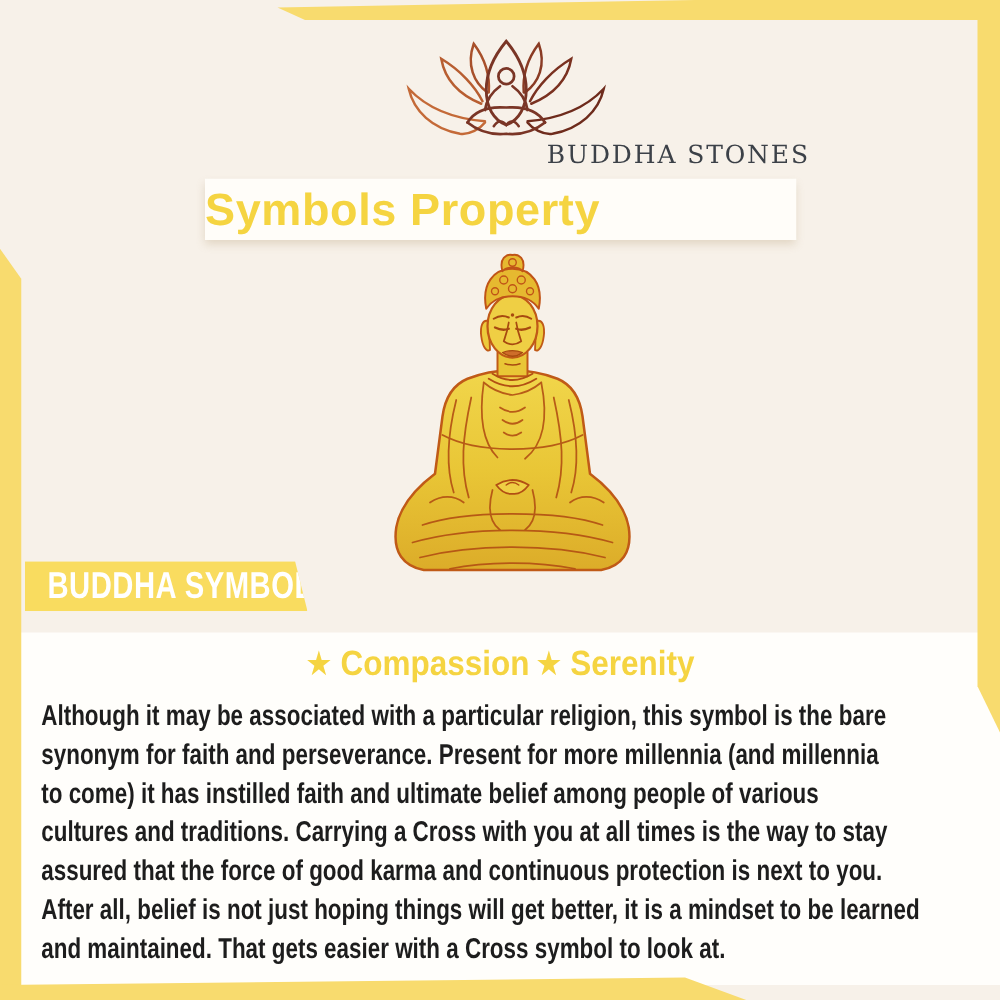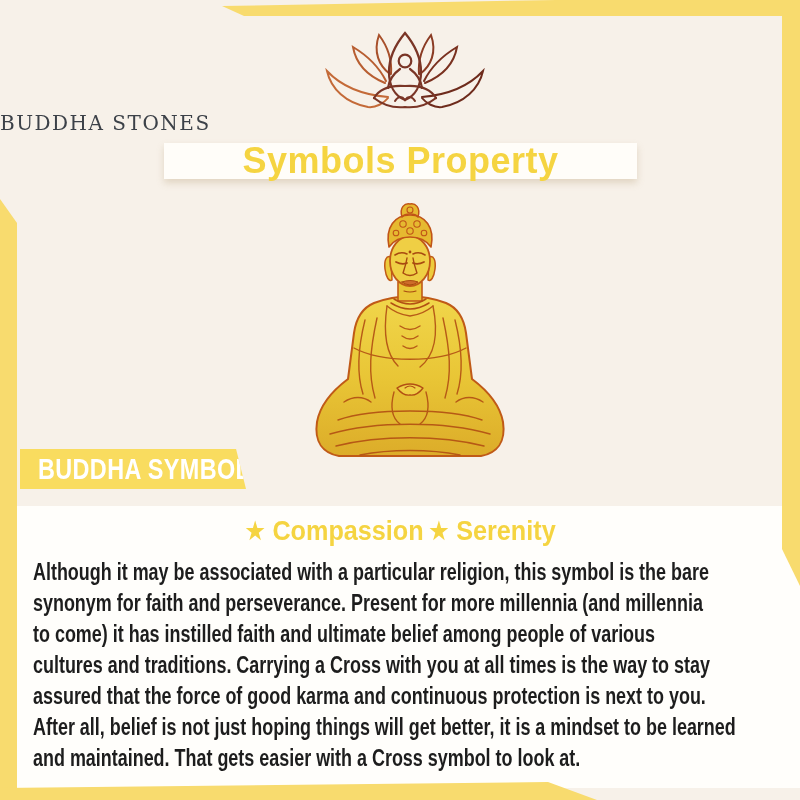--- a/index.html
+++ b/index.html
@@ -8,29 +8,29 @@
     background:var(--cream,#F7F1E9);
     font-family:"Liberation Sans","DejaVu Sans",sans-serif;
   }
   .white-section{
     position:absolute;left:0;top:506px;width:800px;height:282px;
     background:var(--panel,#FFFEFB);z-index:1;
   }
   .frame-svg{position:absolute;left:0;top:0;width:800px;height:800px;z-index:4;pointer-events:none;}
   .logo-svg{position:absolute;left:300px;top:26px;width:210px;height:88px;z-index:3;}
   .brand-name{
-    position:absolute;left:0;top:111px;width:648px;text-align:left;z-index:3;
+    position:absolute;left:0;top:111px;width:648px;text-align:right;z-index:3;
     font-family:"DejaVu Serif","Liberation Serif",serif;
     font-size:20px;letter-spacing:1.5px;color:var(--brand-ink,#3C4148);
   }
   .title-band{
-    position:absolute;left:164px;top:143px;width:473px;height:36px;z-index:5;
+    position:absolute;left:164px;top:143px;width:473px;height:49px;z-index:5;
     background:var(--band,#FFFDF9);
     box-shadow:0 4px 7px rgba(176,149,106,.30);
-    display:flex;align-items:center;justify-content:center;
+    display:flex;align-items:center;
   }
   .title-band .t{
     font-size:36px;font-weight:700;letter-spacing:.5px;
     color:var(--title-yellow,#F5D441);white-space:nowrap;
   }
   .buddha-svg{position:absolute;left:290px;top:202px;width:240px;height:262px;z-index:3;}
   .label-ribbon{
     position:absolute;left:20px;top:449px;width:226px;height:40px;z-index:6;
     background:var(--ribbon,#F9DC5F);
     clip-path:polygon(0 0,95.6% 0,100% 100%,0 100%);

